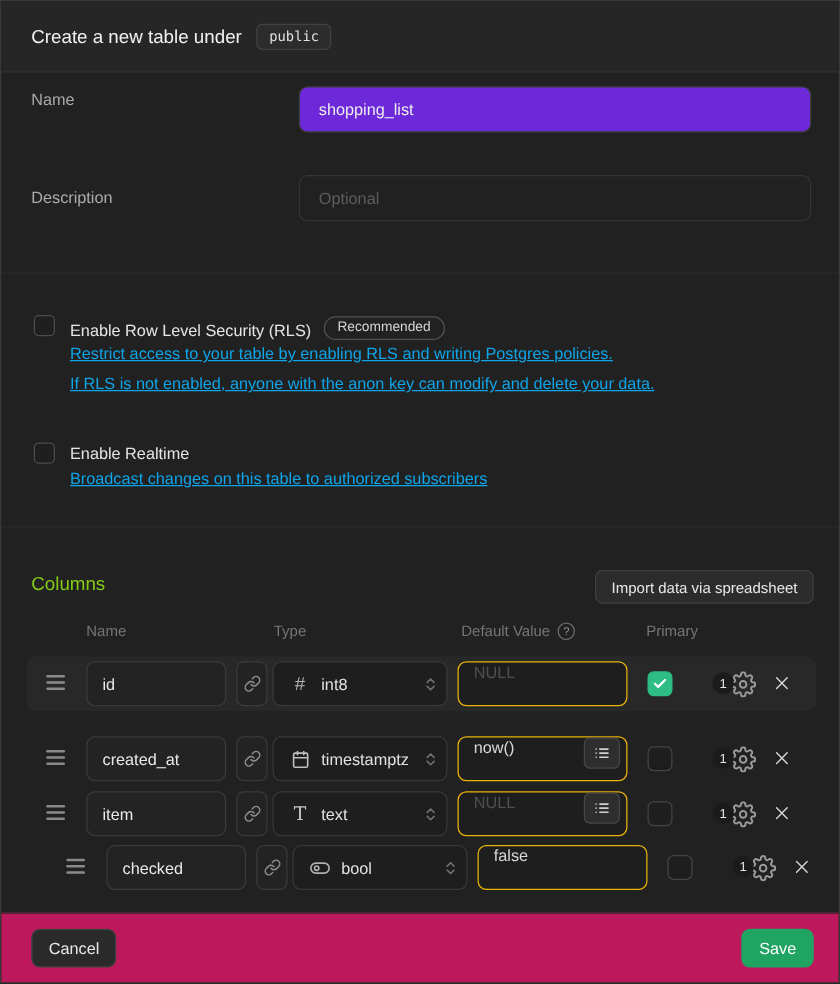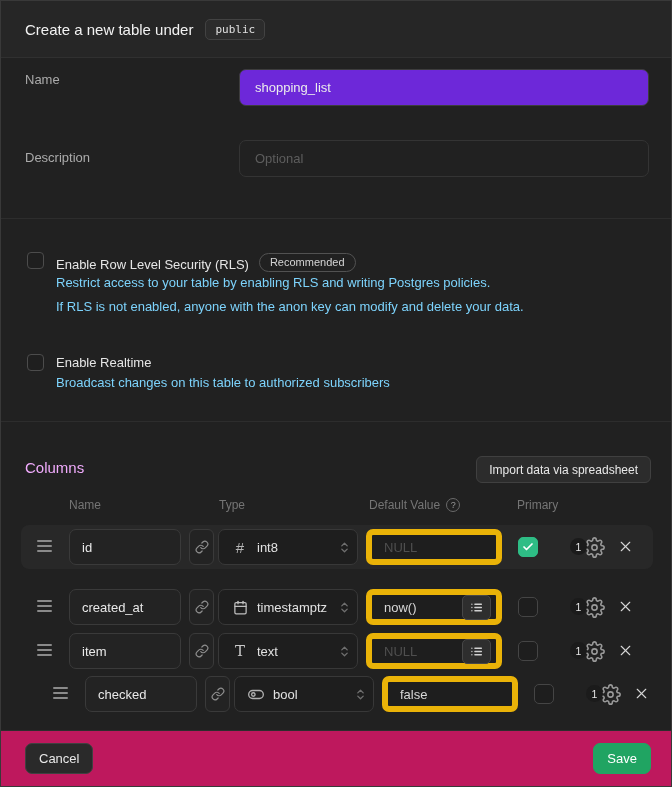--- a/index.html
+++ b/index.html
@@ -36,23 +36,23 @@
   
   .chk {
     position:absolute; left:26px; width:17px; height:17px;
     background:#1f1f1f; border:1px solid #4c4c4c; border-radius:4px; cursor:pointer;
   }
   .tog-title { position:absolute; left:55px; color:#e6e6e6; display:flex; align-items:flex-end; gap:10px; }
   .pill {
     border:1px solid #525252; border-radius:999px; padding:3px 10px;
     font-size:11px; color:#d4d4d4; line-height:1;
   }
-  .tog-desc { position:absolute; left:55px; color:#7dd3fc; }
-  
-  .sec-title { position:absolute; left:24px; font-size:15px; color:#f0abfc; }
+  .tog-desc { position:absolute; left:55px; color:#0ea5e9;text-decoration:underline; }
+  
+  .sec-title { position:absolute; left:24px; font-size:15px; color:#84cc16; }
   .import-btn {
     position:absolute; right:20px; top:455px; height:27px;
     background:#2c2c2c; border:1px solid #404040; border-radius:6px;
     color:#e8e8e8; font-size:12px; display:flex; align-items:center; padding:0 12px;
     cursor:pointer;
   }
   .col-hdr { position:absolute; top:497px; font-size:12px; color:#757575; display:flex; align-items:center; gap:6px; }
   .help-ic {
     width:14px; height:14px; border:1px solid #6a6a6a; border-radius:50%;
     font-size:9px; color:#9a9a9a; display:inline-flex; align-items:center; justify-content:center;
@@ -81,22 +81,22 @@
     background:#1e1e1e; border:1px solid #383838; border-radius:7px;
     display:flex; align-items:center; gap:9px; padding:0 6px 0 13px;
     color:#e2e2e2; cursor:pointer;
   }
   .c-type .t-label { flex:1; white-space:nowrap; overflow:hidden; }
   .ticon { color:#b5b5b5; display:inline-flex; align-items:center; justify-content:center; width:16px; }
   .ticon-hash { font-size:15px; }
   .ticon-T { font-family:"DejaVu Serif", serif; font-size:15px; color:#c9c9c9; }
   .c-default {
     left:365px; top:4px; width:136px; height:36px;
-    background:#1e1e1e; border:6px solid #eab308; border-radius:7px;
-    display:flex; align-items:center; padding:0 5px 0 12px; color:#d8d8d8;
+    background:#1e1e1e; border:1px solid #eab308; border-radius:7px;
+    display:flex; align-items:flex-start; padding:0 5px 0 12px; color:#d8d8d8;
   }
   .c-default .ph { color:#4f4f4f; }
   .c-default .val { flex:1; }
   .c-default .ph { flex:1; }
   .menu-btn {
     width:29px; height:25px; background:#2e2e2e; border:1px solid #474747;
     border-radius:5px; display:flex; align-items:center; justify-content:center; cursor:pointer;
   }
   .c-primary {
     left:517px; top:12px; width:20px; height:20px;

